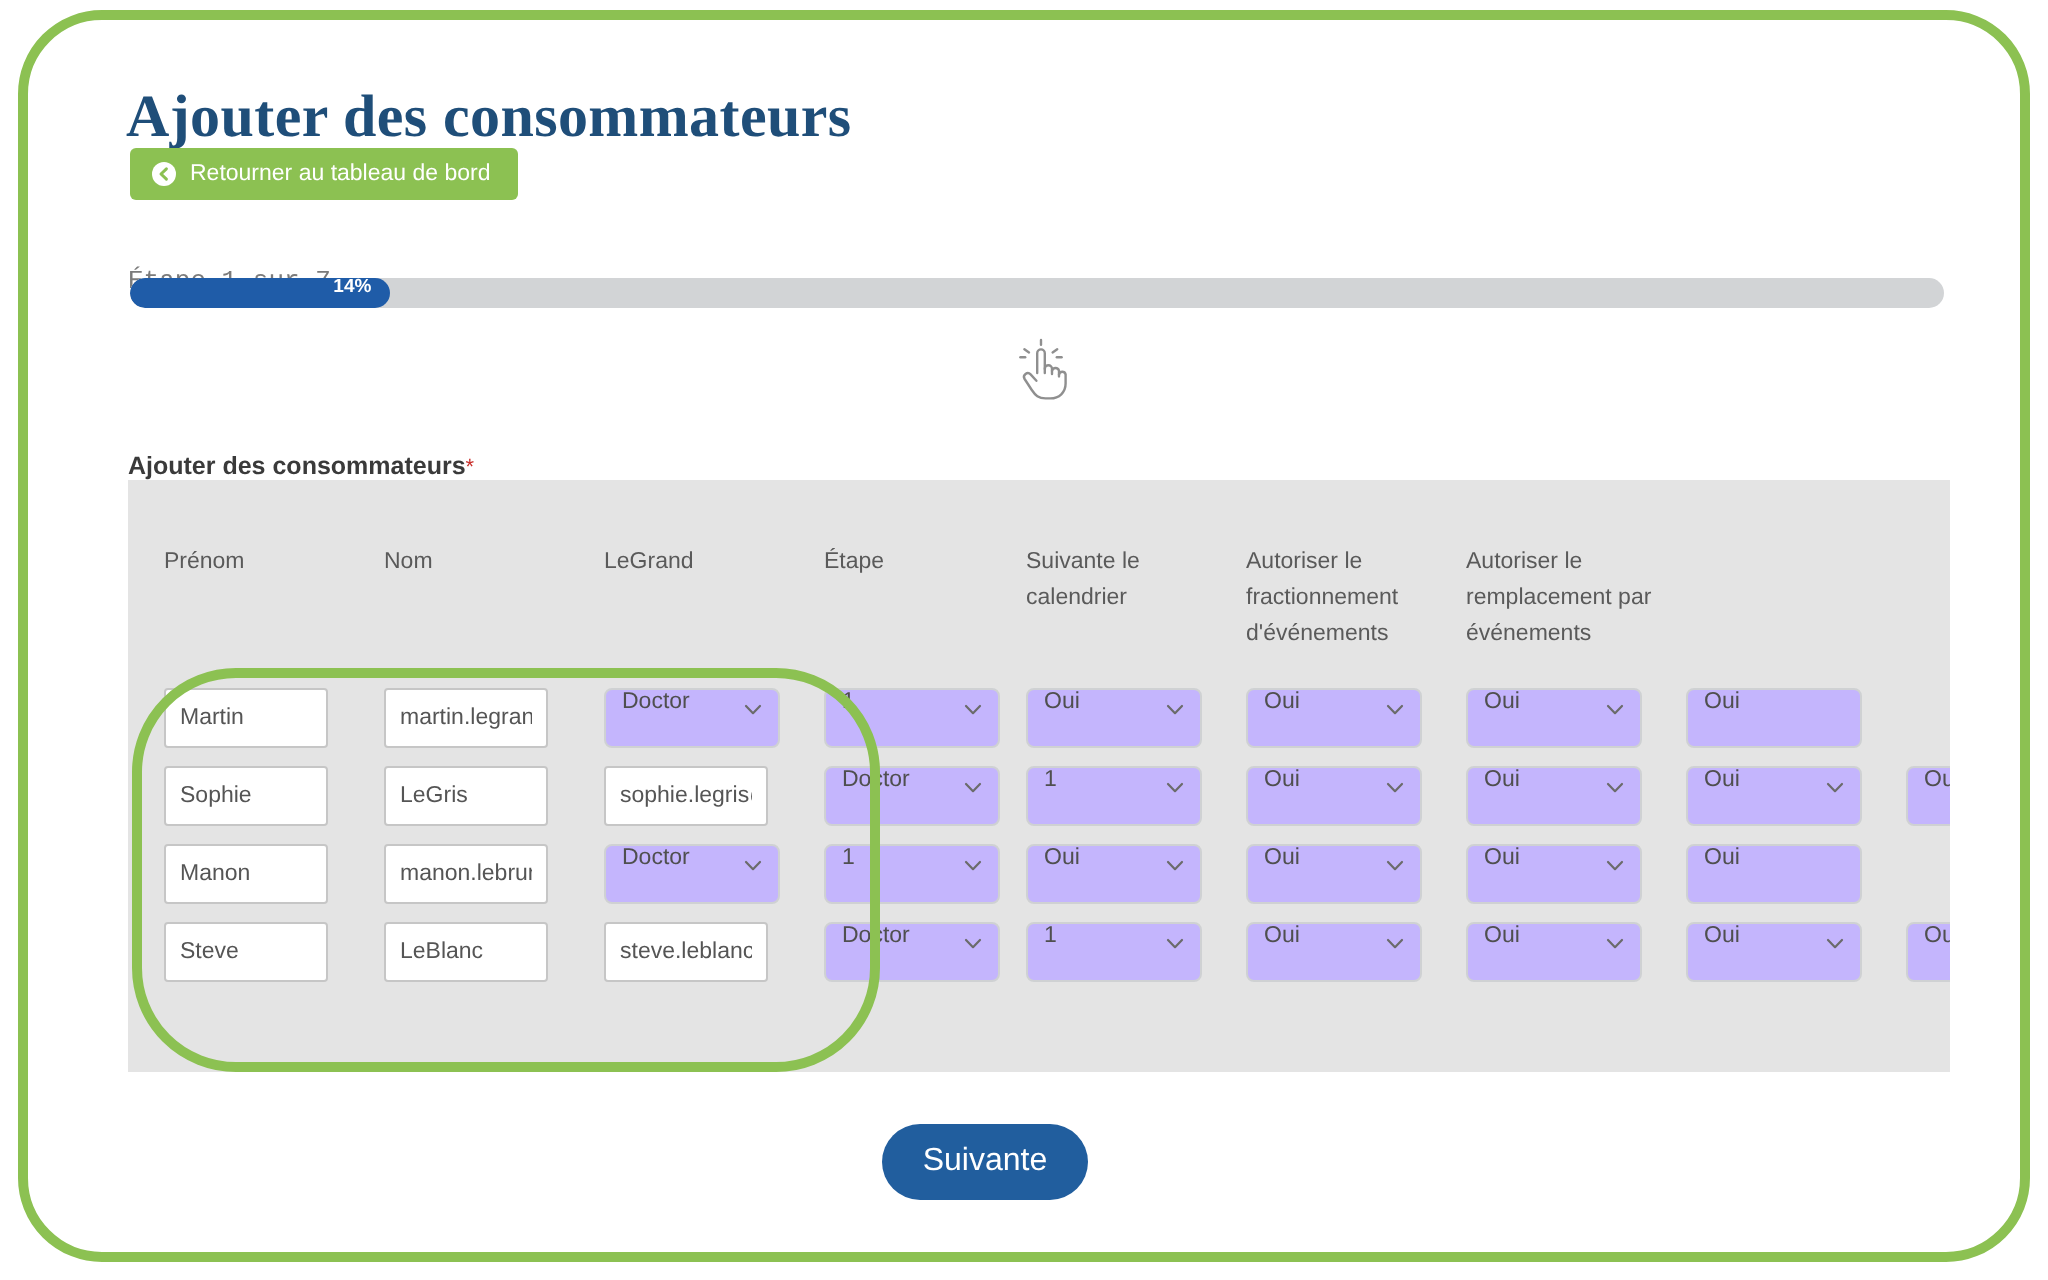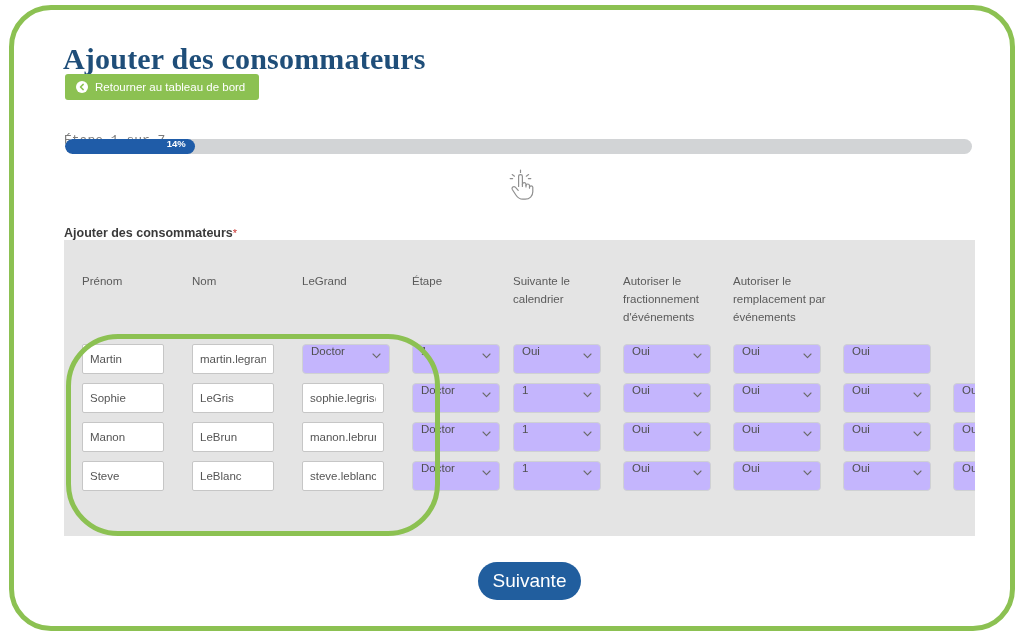--- a/index.html
+++ b/index.html
@@ -231,29 +231,29 @@
     border: 5px solid #8cc152;
     border-radius: 52px;
     box-sizing: border-box;
     pointer-events: none;
     z-index: 30;
   }
 
   
   #next-button {
     position: absolute;
-    left: 478px;
+    left: 441px;
     top: 562px;
     width: 103px;
     height: 38px;
     border: none;
     border-radius: 19px;
     background: #215e9e;
     color: #ffffff;
-    font-size: 19px;
+    font-size: 16px;
     font-family: "Liberation Sans", sans-serif;
     cursor: pointer;
   }
 </style>
 </head>
 <body>
 
 <div id="page">
 
   <h1 id="page-title">Ajouter des consommateurs</h1>
@@ -401,21 +401,20 @@
               </div>
             </div>
             <div class="data-cell">
               <div class="select-box">
                 <span class="sel-text">Oui</span>
               </div>
             </div>
           </div>
           <div class="grid-row data-row">
             <div class="data-cell"><input type="text" class="text-input" value="Manon" style=""></div>
-            <div class="data-cell"><input type="text" class="text-input" value="LeBrun" style=""></div>
             <div class="data-cell"><input type="text" class="text-input" value="manon.lebrun@example.com" style=""></div>
             <div class="data-cell">
               <div class="select-box">
                 <span class="sel-text">Doctor</span>
                 <span class="chev"><svg width="9" height="6" viewBox="0 0 9 6" aria-hidden="true">
                     <path d="M1 1 L4.5 4.6 L8 1" fill="none" stroke="#6b6b6b" stroke-width="1.1" stroke-linecap="round" stroke-linejoin="round"></path>
                   </svg></span>
               </div>
             </div>
             <div class="data-cell">

